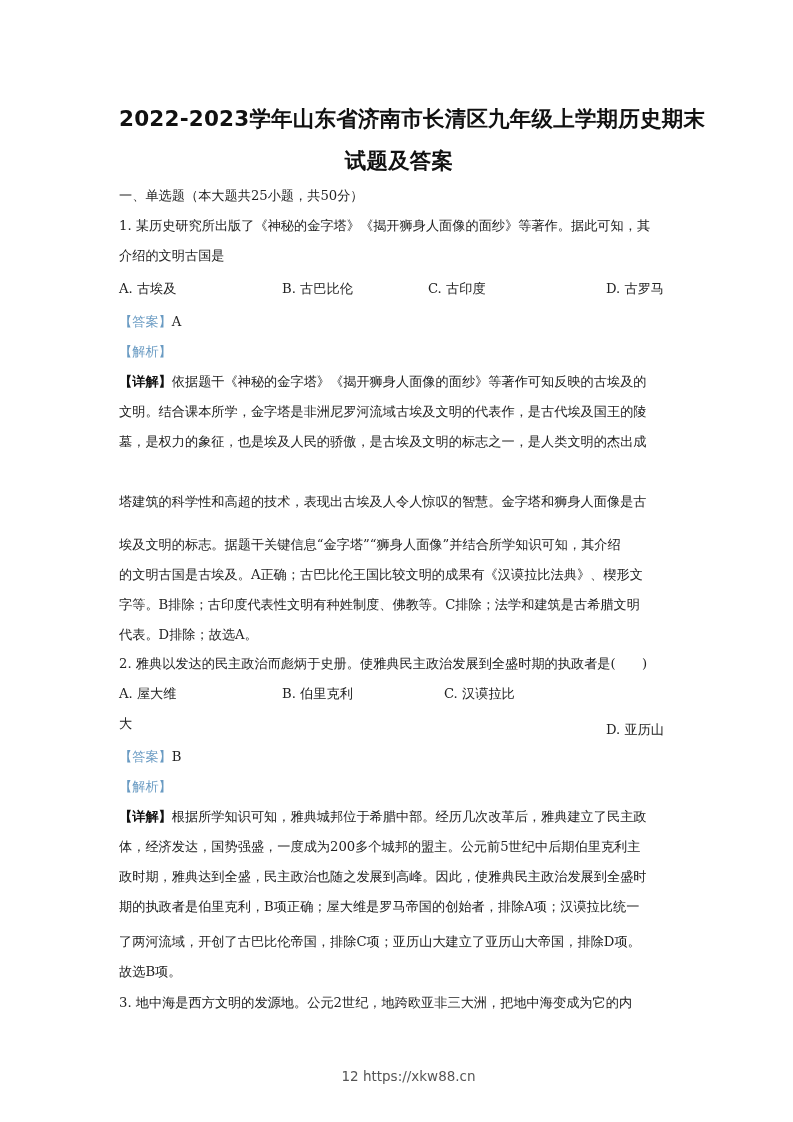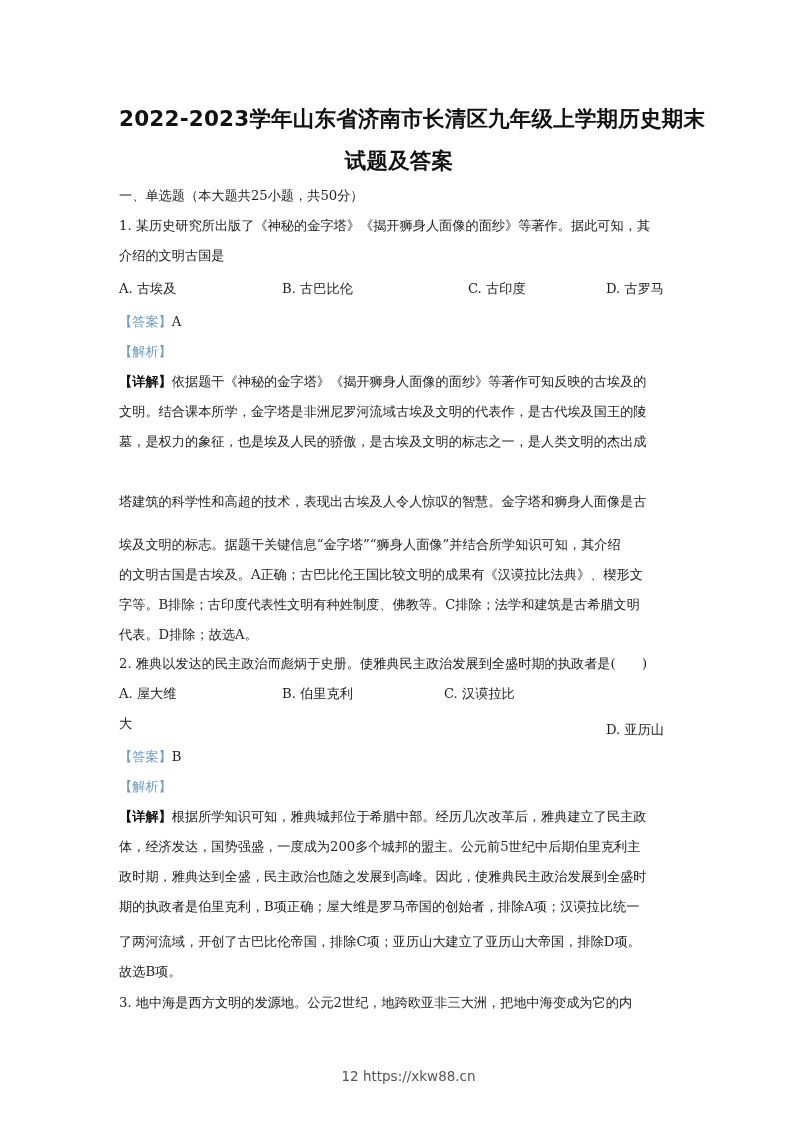--- a/index.html
+++ b/index.html
@@ -23,21 +23,21 @@
   <div class="title" style="top:104px;">2022-2023学年山东省济南市长清区九年级上学期历史期末</div>
   <div class="title" style="top:146px;text-align:center;">试题及答案</div>
 
   <div class="line" style="top:188px;">一、单选题（本大题共25小题，共50分）</div>
 
   <div class="line" style="top:218px;">1. 某历史研究所出版了《神秘的金字塔》《揭开狮身人面像的面纱》等著作。据此可知，其</div>
   <div class="line" style="top:248px;">介绍的文明古国是</div>
 
   <div class="opt" style="top:281px; left:119px;">A. 古埃及</div>
   <div class="opt" style="top:281px; left:282px;">B. 古巴比伦</div>
-  <div class="opt" style="top:281px; left:468px;">C. 古印度</div>
+  <div class="opt" style="top:281px; left:428px;">C. 古印度</div>
   <div class="opt" style="top:281px; left:606px;">D. 古罗马</div>
 
   <div class="line" style="top:314px;">
     <span class="label">【答案】</span><span>A</span>
   </div>
   <div class="line" style="top:344px;">
     <span class="label">【解析】</span>
   </div>
 
   <div class="line" style="top:374px;">

